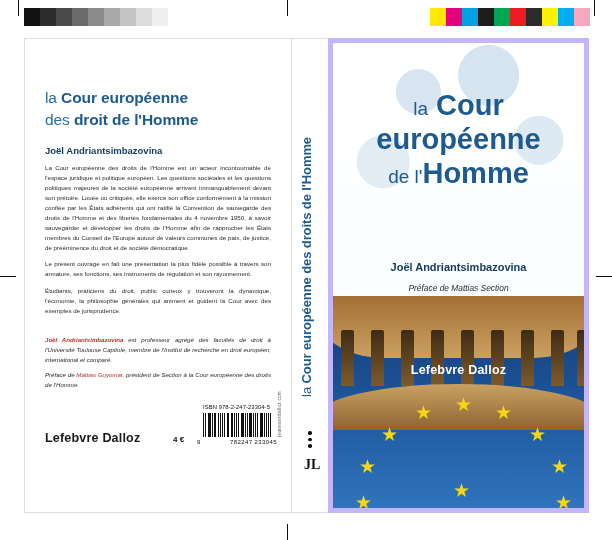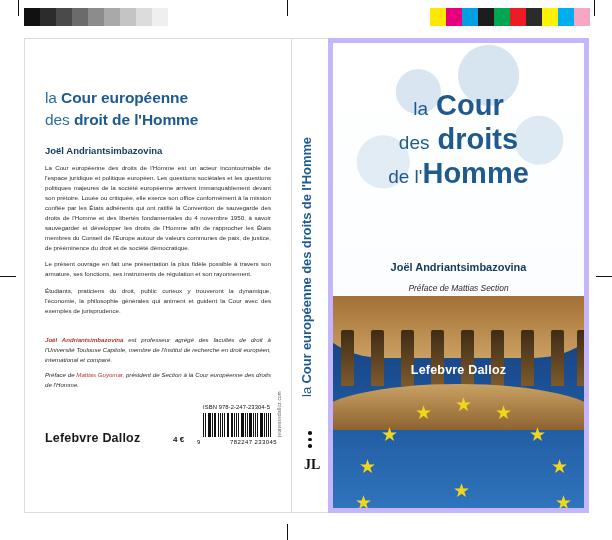--- a/index.html
+++ b/index.html
@@ -475,23 +475,22 @@
   </div>
 
   <div id="front-cover">
     <div id="front-bg-map"></div>
 
     <div id="front-title">
       <div class="l1">
         <span class="sm">la</span>
         <span>Cour</span>
       </div>
-      <div class="l3">
-        <span class="sm">des</span>
-        <span>droits</span>
+      <div class="l2">
+        <span>européenne</span>
       </div>
       <div class="l4">
         <span class="sm">de l'</span><span>Homme</span>
       </div>
     </div>
 
     <div id="front-author">Joël Andriantsimbazovina</div>
     <div id="front-preface">Préface de Mattias Section</div>
 
     <div id="front-photo">

